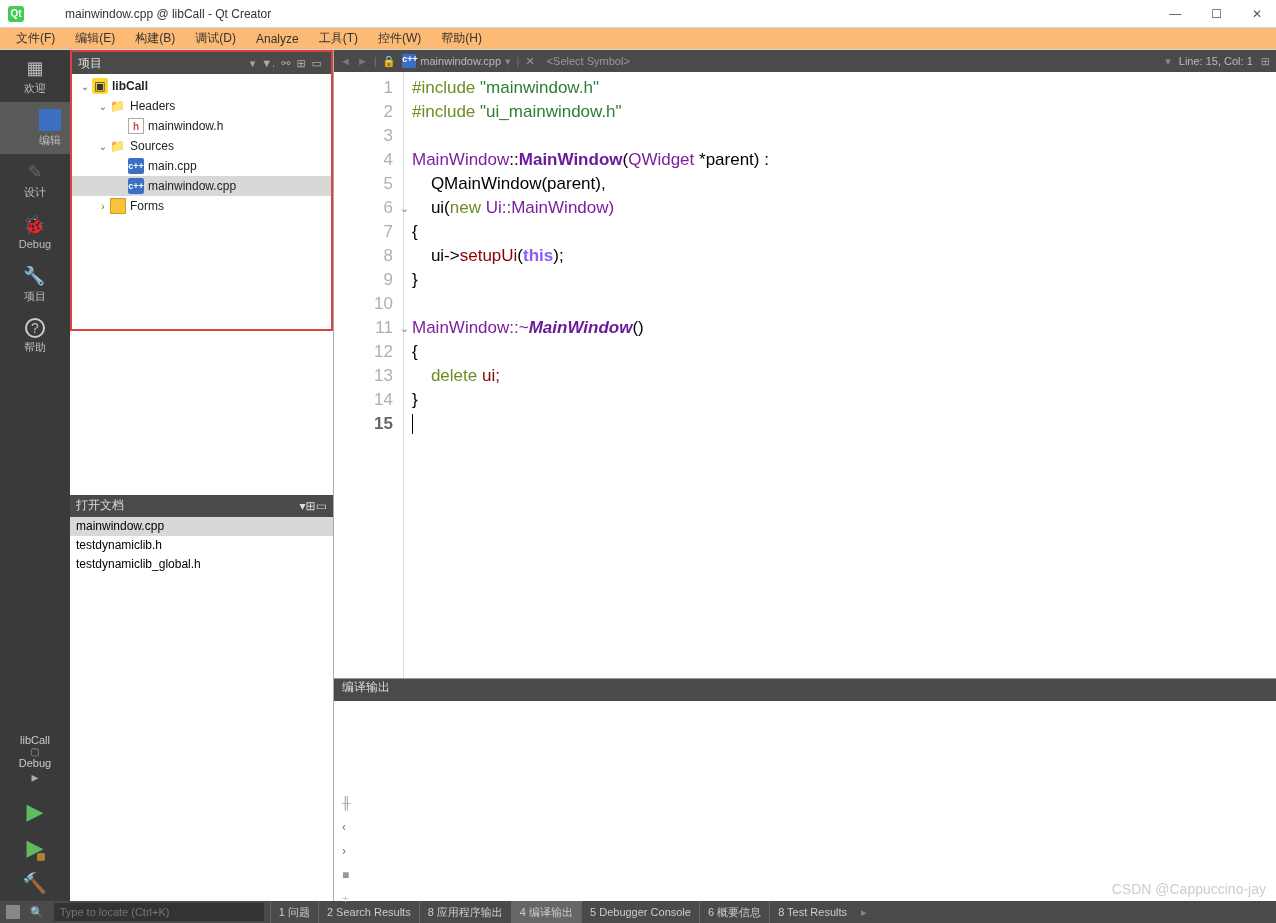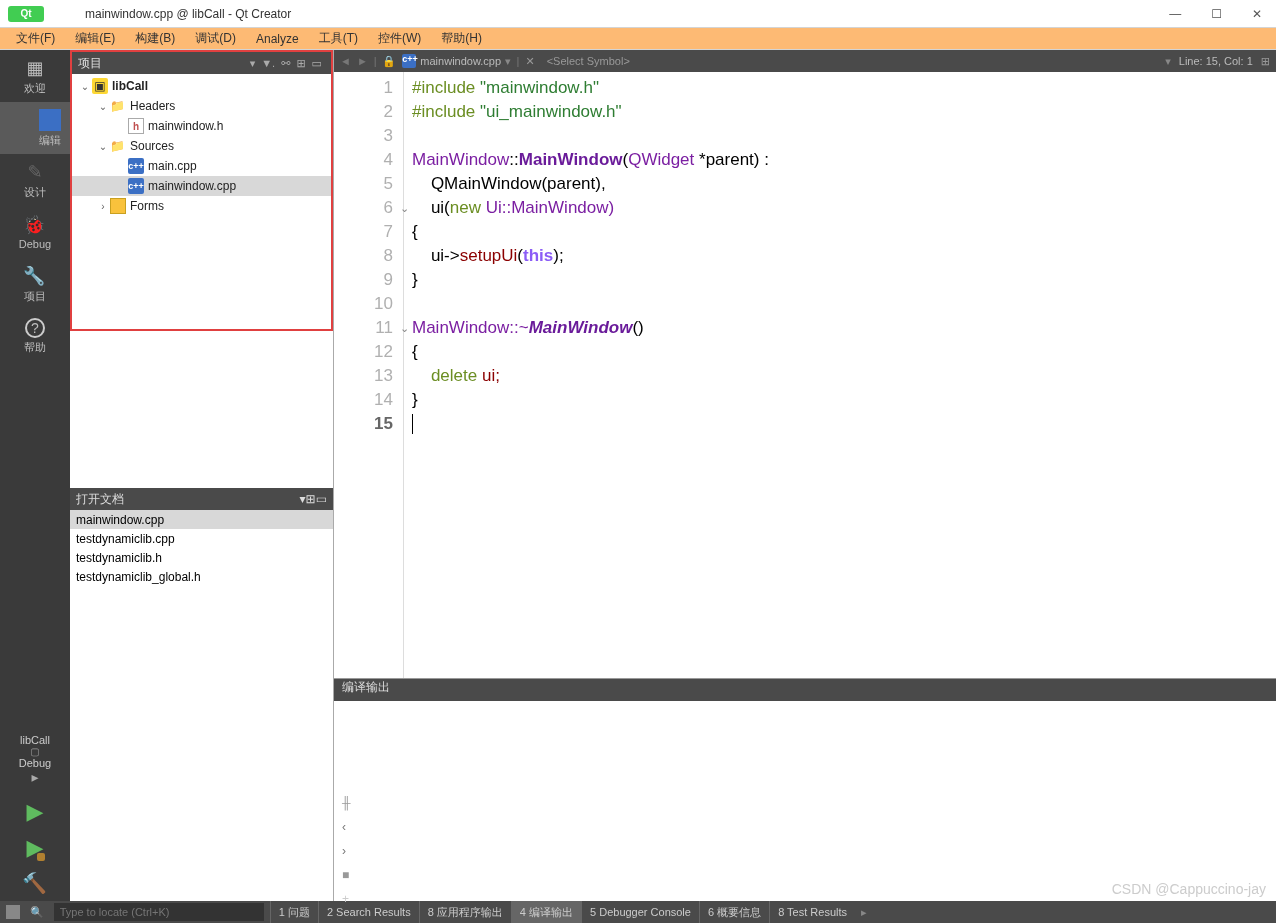--- a/index.html
+++ b/index.html
@@ -1,20 +1,20 @@
 <!DOCTYPE html>
 <html><head>
 <meta charset="utf-8">
 <style>
 * { margin: 0; padding: 0; box-sizing: border-box; font-family: "Microsoft YaHei", "Segoe UI", Tahoma, sans-serif; }
 body { width: 1276px; height: 923px; background: #f0f0f0; overflow: hidden; font-size: 12px; }
 
 
 .titlebar { height: 28px; background: #fff; display: flex; align-items: center; padding: 0 8px; border-bottom: 1px solid #d4d4d4; }
-.titlebar .qt-icon { width: 36px; height: 16px; background: #41cd52; border-radius: 3px; margin-right: 6px; display:inline-flex;align-items:center;justify-content:center;color:#fff;font-size:10px;font-weight:bold;}
+.titlebar .qt-icon { width: 16px; height: 16px; background: #41cd52; border-radius: 3px; margin-right: 6px; display:inline-flex;align-items:center;justify-content:center;color:#fff;font-size:10px;font-weight:bold;}
 .titlebar .title { font-size: 12px; color: #333; margin-left: 35px; }
 .win-controls { margin-left: auto; display: flex; gap: 18px; color: #555; font-size: 12px; }
 .win-controls span { padding: 4px 6px; cursor: default; }
 
 
 .menubar { height: 22px; background: #fdba74; display: flex; align-items: center; padding: 0 6px; border-bottom: 1px solid #d4d4d4; }
 .menubar .item { padding: 2px 10px; font-size: 12px; color: #333; }
 
 
 .workspace { display: flex; height: calc(923px - 28px - 22px - 22px); }
@@ -216,21 +216,20 @@
     <div class="stretch"></div>
     <div class="opendocs-header">
       <span>打开文档</span>
       <span class="spacer" style="flex:1"></span>
       <span class="hicon">▾</span>
       <span class="hicon">⊞</span>
       <span class="hicon">▭</span>
     </div>
     <div class="opendocs" id="opendocs">
         <div class="doc selected">mainwindow.cpp</div>
-        <div class="doc">testdynamiclib.cpp</div>
         <div class="doc">testdynamiclib.h</div>
         <div class="doc">testdynamiclib_global.h</div>
       </div>
     <div style="flex:2;background:#fff;"></div>
   </div>
 
   <div class="editorcol">
     <div class="editor-toolbar">
       <span style="color:#777;">◄</span>
       <span style="color:#777;">►</span>

